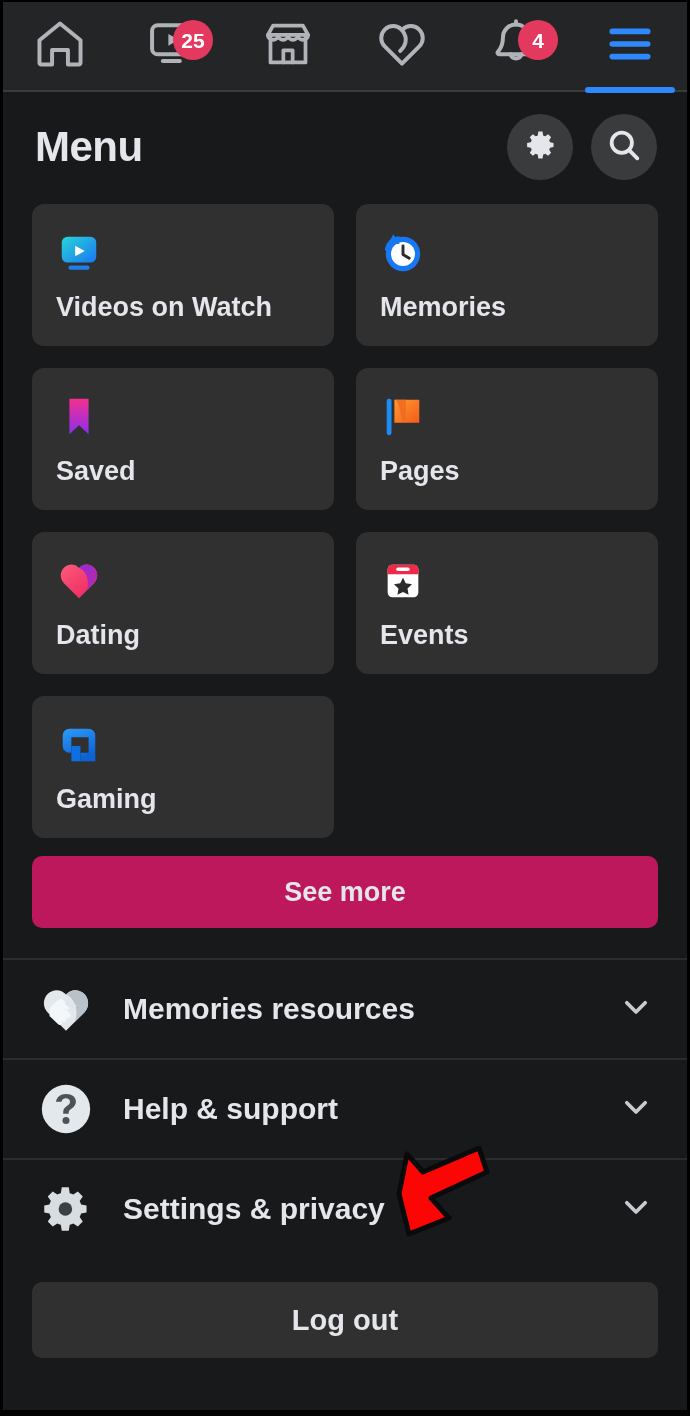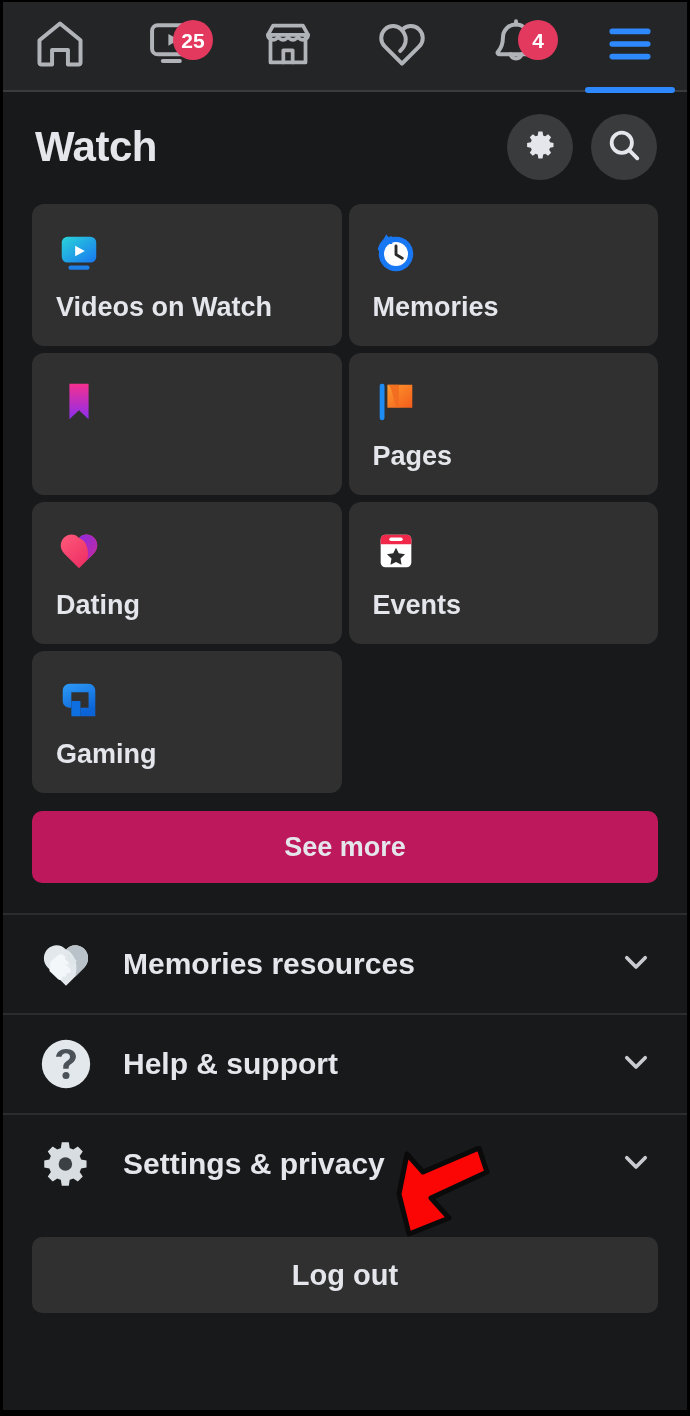--- a/index.html
+++ b/index.html
@@ -77,21 +77,21 @@
     width: 66px; height: 66px;
     border-radius: 50%;
     background: #3a3b3c;
     display: flex; align-items: center; justify-content: center;
   }
 
   
   .grid {
     display: grid;
     grid-template-columns: 1fr 1fr;
-    gap: 7px;
+    gap: 22px;
     padding: 0 29px;
   }
   .tile {
     background: #303031;
     border-radius: 12px;
     height: 142px;
     padding: 26px 24px 0 24px;
     display: flex;
     flex-direction: column;
     justify-content: flex-start;
@@ -230,21 +230,21 @@
           <path d="M4.4 12h15.2"></path>
           <path d="M4.4 17.4h15.2"></path>
         </svg>
       </span>
       <span class="active-underline"></span>
     </div>
 
   </div>
 
   <div class="header">
-    <div class="header-title">Watch</div>
+    <div class="header-title">Menu</div>
     <div class="header-actions">
       <div class="circle-btn">
         <span>
           <svg width="36" height="36" viewBox="0 0 24 24" fill="#e4e6eb">
             <path d="M12 8.2a3.8 3.8 0 1 0 0 7.6 3.8 3.8 0 0 0 0-7.6zm0 5.6a1.8 1.8 0 1 1 0-3.6 1.8 1.8 0 0 1 0 3.6z"></path>
             <path d="M21 13.4v-2.8l-2.3-.4a7 7 0 0 0-.6-1.4l1.3-1.9-2-2-1.9 1.3a7 7 0 0 0-1.4-.6L13.7 3h-2.8l-.4 2.6a7 7 0 0 0-1.4.6L7.2 4.9l-2 2 1.3 1.9a7 7 0 0 0-.6 1.4L3.4 10.6v2.8l2.5.4a7 7 0 0 0 .6 1.4l-1.3 1.9 2 2 1.9-1.3a7 7 0 0 0 1.4.6l.4 2.6h2.8l.4-2.6a7 7 0 0 0 1.4-.6l1.9 1.3 2-2-1.3-1.9a7 7 0 0 0 .6-1.4z"></path>
           </svg>
         </span>
       </div>
       <div class="circle-btn">
@@ -295,20 +295,21 @@
         <svg width="46" height="46" viewBox="0 0 48 48">
           <defs>
             <linearGradient id="gSaved" x1="0.5" y1="0" x2="0.5" y2="1">
               <stop offset="0" stop-color="#f5308f"></stop>
               <stop offset="1" stop-color="#8b2df0"></stop>
             </linearGradient>
           </defs>
           <path d="M14 5h20v37l-10-9.5L14 42z" fill="url(#gSaved)"></path>
         </svg>
       </span>
+      <span class="tile-label">Saved</span>
     </div>
 
     <div class="tile">
       <span class="tile-icon">
         <svg width="46" height="46" viewBox="0 0 48 48">
           <defs>
             <linearGradient id="gFlag" x1="0" y1="0" x2="1" y2="1">
               <stop offset="0" stop-color="#ff9a2e"></stop>
               <stop offset="1" stop-color="#f25c1b"></stop>
             </linearGradient>

